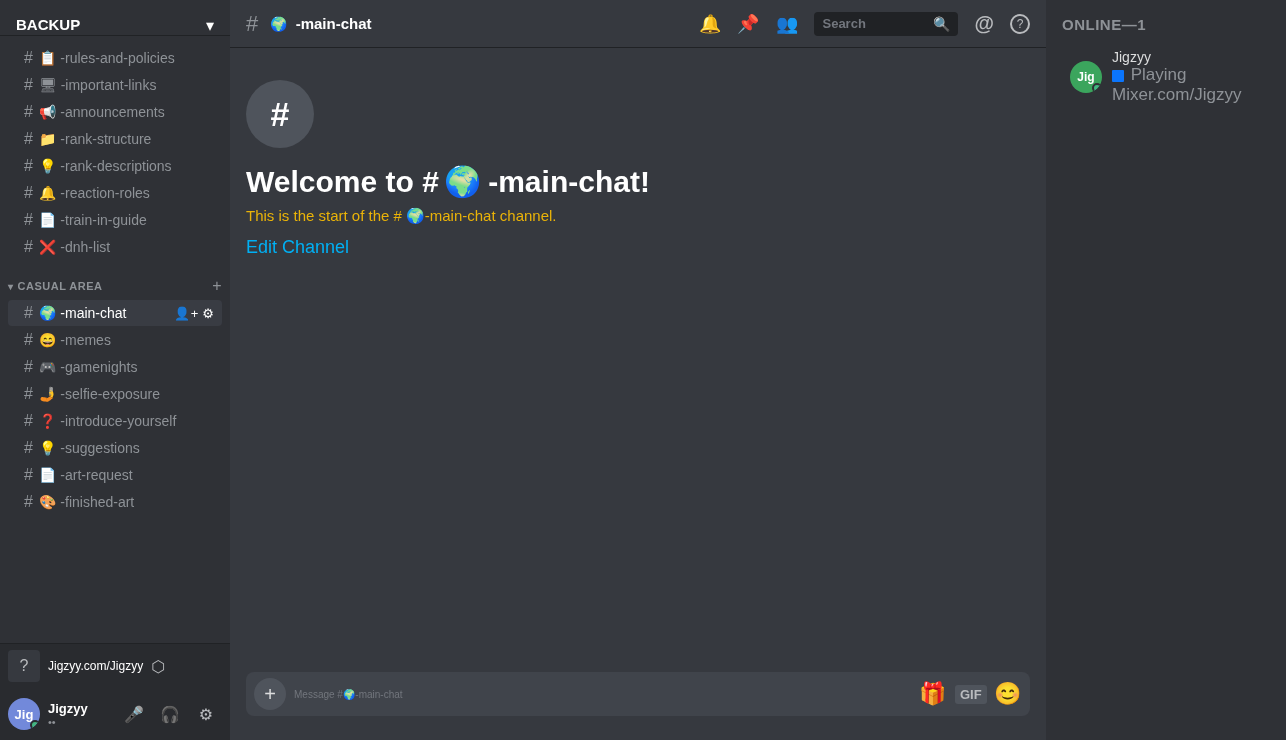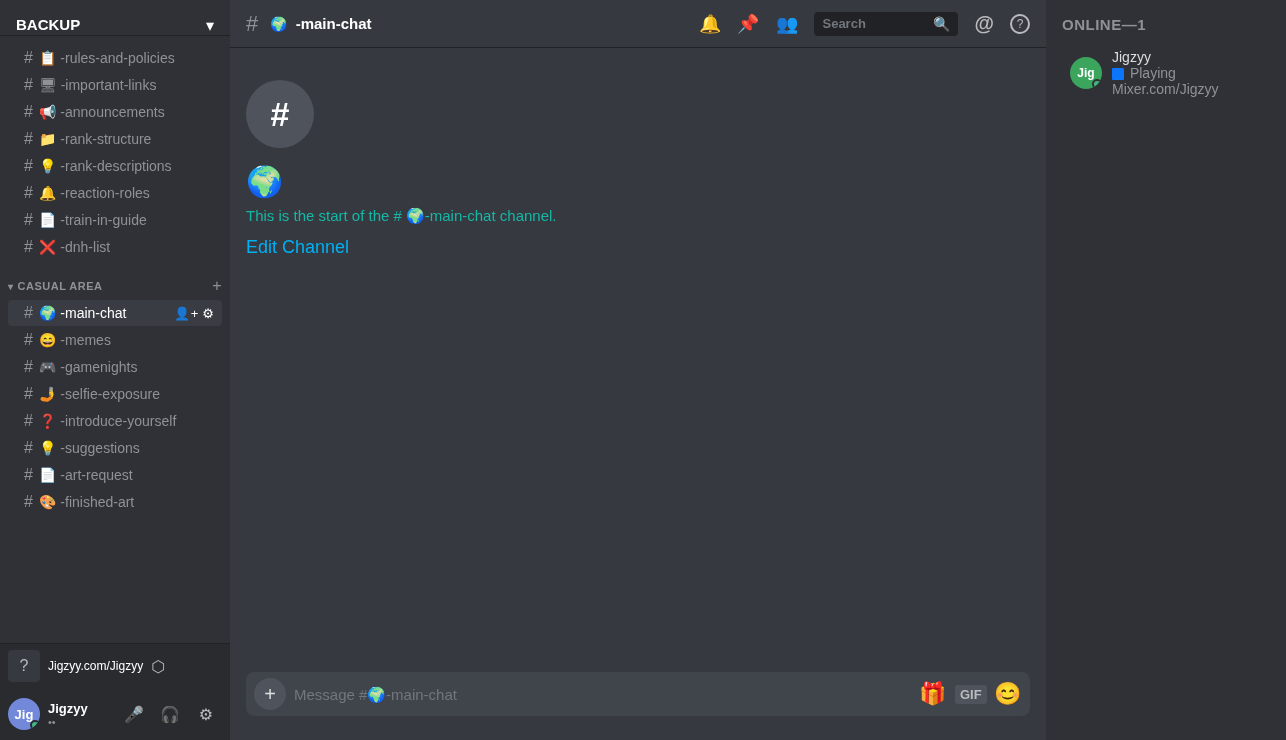--- a/index.html
+++ b/index.html
@@ -254,21 +254,21 @@
       font-size: 30px;
       font-weight: 700;
       color: #fff;
       margin-bottom: 8px;
       display: flex;
       align-items: center;
       gap: 6px;
     }
 
     .welcome-desc {
-      color: #14b8a6;
+      color: #eab308;
       font-size: 15px;
       margin-bottom: 12px;
     }
 
     .edit-channel-link {
       color: #00b0f4;
       font-size: 18px;
       cursor: pointer;
       text-decoration: none;
     }
@@ -302,21 +302,21 @@
       font-size: 20px;
       flex-shrink: 0;
     }
 
     .message-text-input {
       flex: 1;
       background: transparent;
       border: none;
       outline: none;
       color: #fef9c3;
-      font-size: 15px;
+      font-size: 10px;
       padding: 0 8px;
       height: 44px;
     }
 
     .message-text-input::placeholder { color: #72767d; }
 
     .input-right-icons {
       display: flex;
       gap: 8px;
       align-items: center;
@@ -383,21 +383,21 @@
       background: #43b581;
       border-radius: 50%;
       position: absolute;
       bottom: 0;
       right: 0;
       border: 2px solid #2f3136;
     }
 
     .member-info { flex: 1; }
     .member-name { font-size: 14px; color: #dcddde; font-weight: 500; }
-    .member-activity { font-size: 14px; color: #8e9297; }
+    .member-activity { font-size: 17px; color: #8e9297; }
 
     .mixer-icon {
       display: inline-block;
       width: 12px;
       height: 12px;
       background: #0b75fc;
       border-radius: 1px;
       margin-right: 2px;
       vertical-align: middle;
     }
@@ -571,21 +571,23 @@
       </div>
       <span class="header-icon" style="font-size:20px; font-weight:bold;">@</span>
       <span class="header-icon" style="font-size:16px; border: 2px solid #b9bbbe; border-radius:50%; width:20px; height:20px; display:flex; align-items:center; justify-content:center; font-size:12px;">?</span>
     </div>
   </div>
 
   <div class="chat-messages">
     <div class="welcome-section">
       <div class="welcome-icon">#</div>
       <div class="welcome-title">
+        <span>Welcome to # </span>
         <span>🌍</span>
+        <span>-main-chat!</span>
       </div>
       <div class="welcome-desc">
         This is the start of the # <span>🌍</span>-main-chat channel.
       </div>
       <a class="edit-channel-link">Edit Channel</a>
     </div>
   </div>
 
   <div class="message-input-area">
     <div class="message-input-box">

